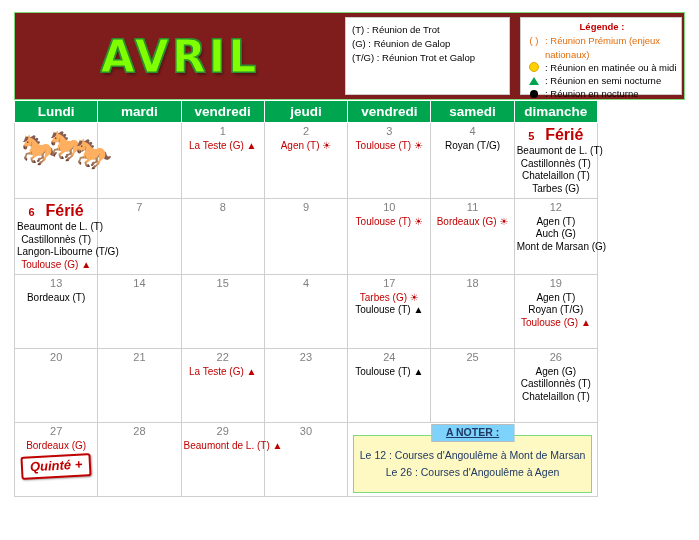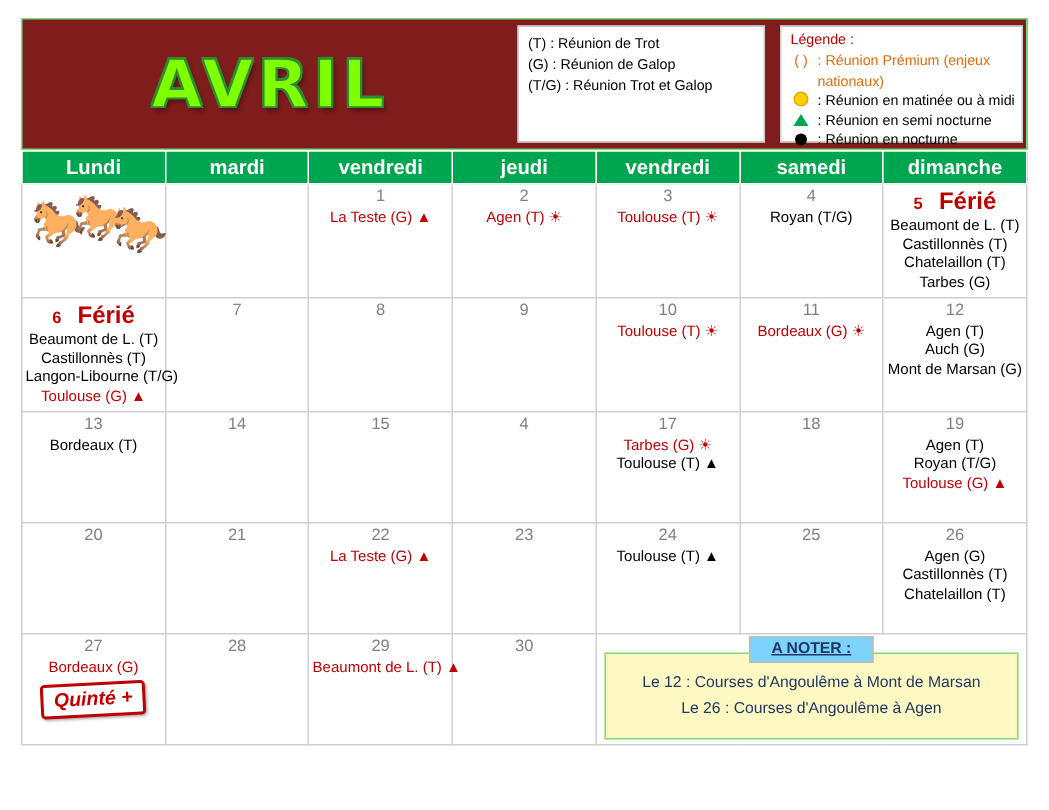--- a/index.html
+++ b/index.html
@@ -68,22 +68,22 @@
     background: #ffffff;
     border: 1px solid #cccccc;
     flex: 1;
     box-sizing: border-box;
     padding: 2px 4px 2px 6px;
     font-size: 9.5px;
     line-height: 1.4;
   }
   .legend-title {
     color: #c00000;
-    font-weight: normal;
-    text-align: left;
+    font-weight: bold;
+    text-align: center;
     font-size: 9.5px;
     margin-bottom: 1px;
   }
   .legend-orange { color: #E36C0A; }
   .sun-dot {
     display: inline-block;
     width: 8px; height: 8px;
     border-radius: 50%;
     background: #FFD100;
     border: 1px solid #e0a800;
@@ -103,21 +103,21 @@
     border-radius: 50%;
     background: #000;
     vertical-align: -1px;
   }
   .lg-row { display: flex; align-items: flex-start; gap: 4px; }
   .lg-sym { width: 14px; text-align: center; flex: 0 0 14px; }
 
   
   table.cal {
     border-collapse: collapse;
-    width: 671px;
+    width: 584px;
     table-layout: fixed;
   }
   table.cal th {
     background: #00A550;
     color: #ffffff;
     font-size: 13.5px;
     font-weight: bold;
     height: 19px;
     border: 1px solid #ffffff;
     font-family: "Liberation Sans", sans-serif;

